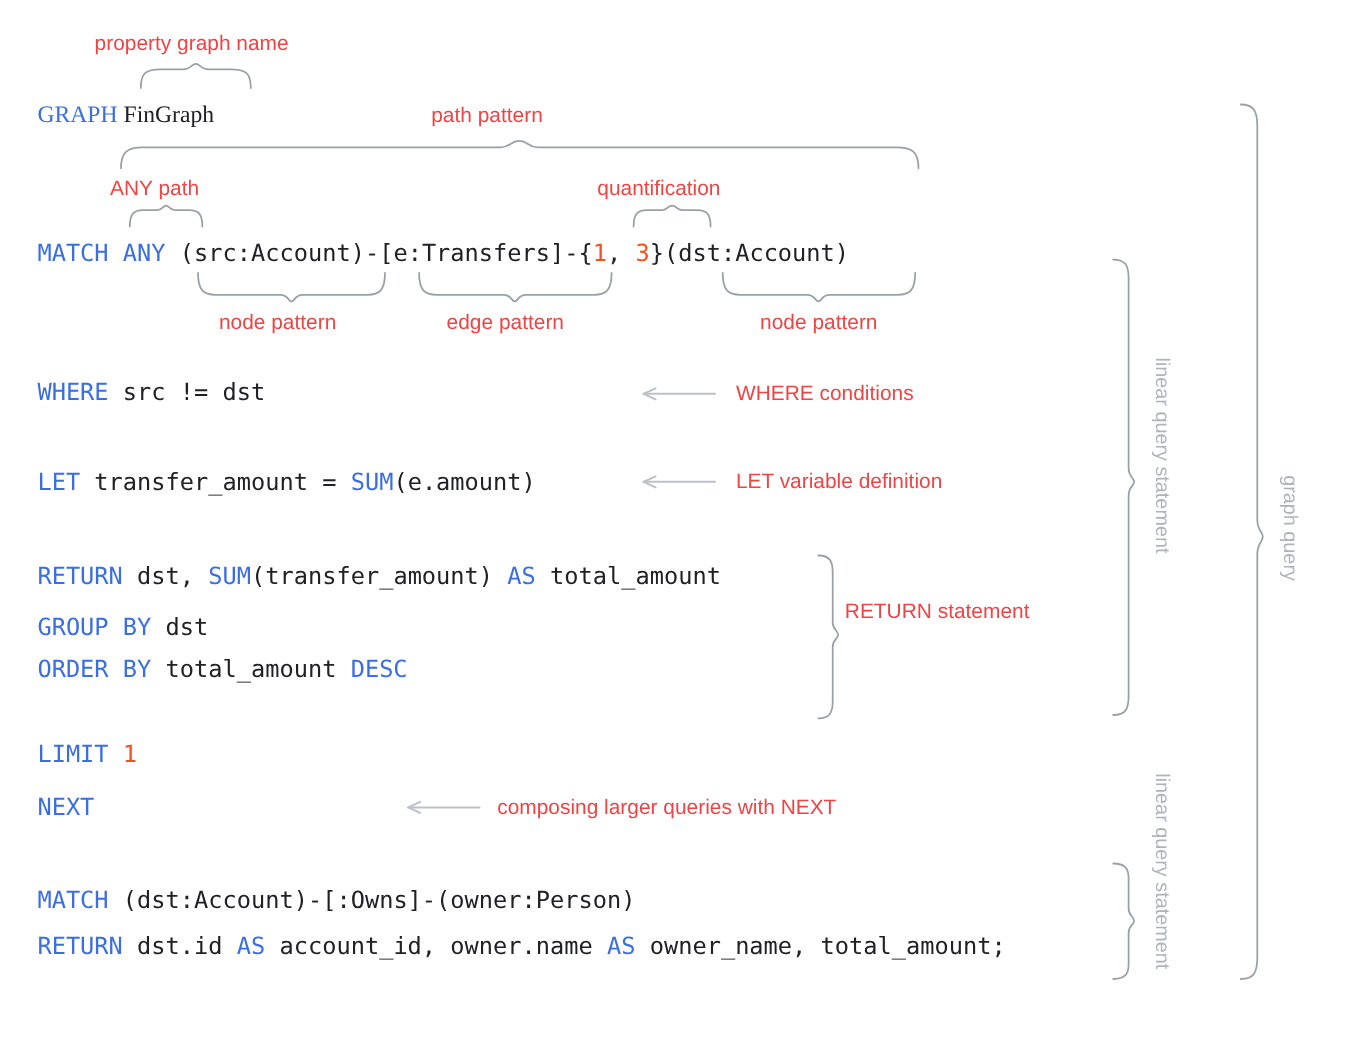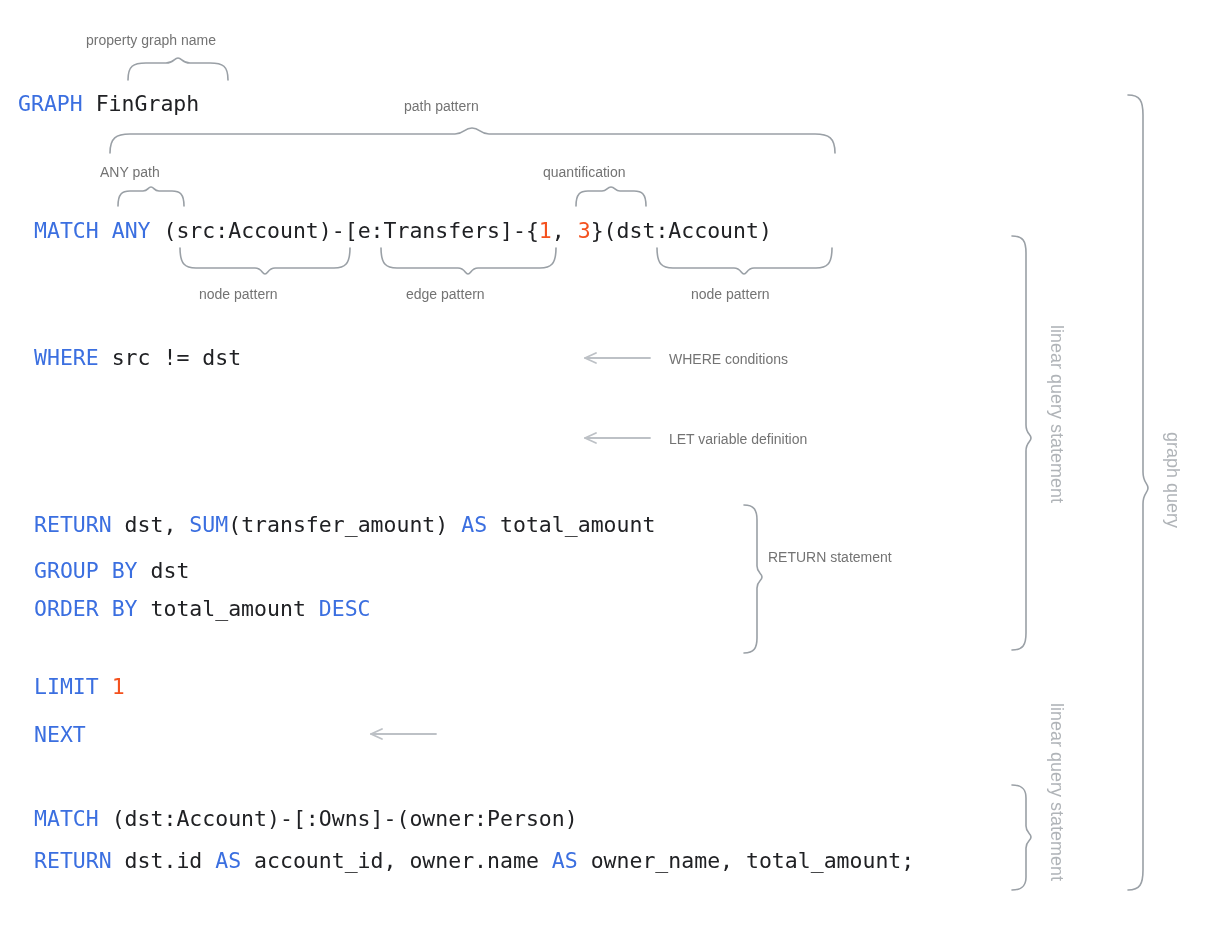--- a/index.html
+++ b/index.html
@@ -20,22 +20,22 @@
     white-space:pre;
     letter-spacing:0px;
   }
   .kw{color:#3b6fe0;}
   .num{color:#f4511e;}
 
   
   .ann{
     position:absolute;
     font-family:"Liberation Sans", sans-serif;
-    font-size:14px;
-    color:#737373;
+    font-size:19px;
+    color:#ef4444;
     white-space:nowrap;
     line-height:22px;
   }
 
   .vlabel{
     position:absolute;
     font-family:"Liberation Sans", sans-serif;
     font-size:18px;
     color:#b0b4b8;
     white-space:nowrap;
@@ -58,51 +58,53 @@
   }
   svg.overlay .arrow{stroke:#bdc1c6;stroke-width:1.8;}
 </style>
 </head>
 <body>
 
 <div class="stage">
 
   <div class="ann" style="left:86px;top:29px;">property graph name</div>
 
-  <div class="ann" style="left:404px;top:95px;">path pattern</div>
+  <div class="ann" style="left:392px;top:95px;">path pattern</div>
 
   <div class="ann" style="left:100px;top:161px;text-align:right;">ANY path</div>
 
   <div class="ann" style="left:543px;top:161px;">quantification</div>
 
   <div class="ann" style="left:199px;top:283px;">node pattern</div>
 
   <div class="ann" style="left:406px;top:283px;">edge pattern</div>
 
   <div class="ann" style="left:691px;top:283px;">node pattern</div>
 
   <div class="ann" style="left:669px;top:348px;">WHERE conditions</div>
 
   <div class="ann" style="left:669px;top:428px;text-align:right;">LET variable definition</div>
 
   <div class="ann" style="left:768px;top:546px;">RETURN statement</div>
 
+  <div class="ann" style="left:452px;top:724px;">composing larger queries with NEXT</div>
 
   <div class="vlabel" style="left:1066px;top:325px;">linear query statement</div>
 
   <div class="vlabel" style="left:1066px;top:703px;">linear query statement</div>
 
   <div class="vlabel" style="left:1182px;top:432px;">graph query</div>
 
-  <div class="code" style="left:18px;top:91px;"><span class="kw">GRAPH</span><span> FinGraph</span></div>
+  <div class="code" style="left:34px;top:91px;font-family:Liberation Serif, serif;"><span class="kw">GRAPH</span><span> FinGraph</span></div>
 
   <div class="code" style="left:34px;top:218px;"><span class="kw">MATCH</span><span> </span><span class="kw">ANY</span><span> (src:Account)-[e:Transfers]-{</span><span class="num">1</span><span>, </span><span class="num">3</span><span>}(dst:Account)</span></div>
 
   <div class="code" style="left:34px;top:345px;"><span class="kw">WHERE</span><span> src != dst</span></div>
 
+  <div class="code" style="left:34px;top:426px;"><span class="kw">LET</span><span> transfer_amount = </span><span class="kw">SUM</span><span>(e.amount)</span></div>
 
   <div class="code" style="left:34px;top:512px;"><span class="kw">RETURN</span><span> dst, </span><span class="kw">SUM</span><span>(transfer_amount) </span><span class="kw">AS</span><span> total_amount</span></div>
 
   <div class="code" style="left:34px;top:558px;"><span class="kw">GROUP BY</span><span> dst</span></div>
 
   <div class="code" style="left:34px;top:596px;"><span class="kw">ORDER BY</span><span> total_amount </span><span class="kw">DESC</span></div>
 
   <div class="code" style="left:34px;top:638px;margin-top:36px;"><span class="kw">LIMIT</span><span> </span><span class="num">1</span></div>
 
   <div class="code" style="left:34px;top:722px;"><span class="kw">NEXT</span></div>

